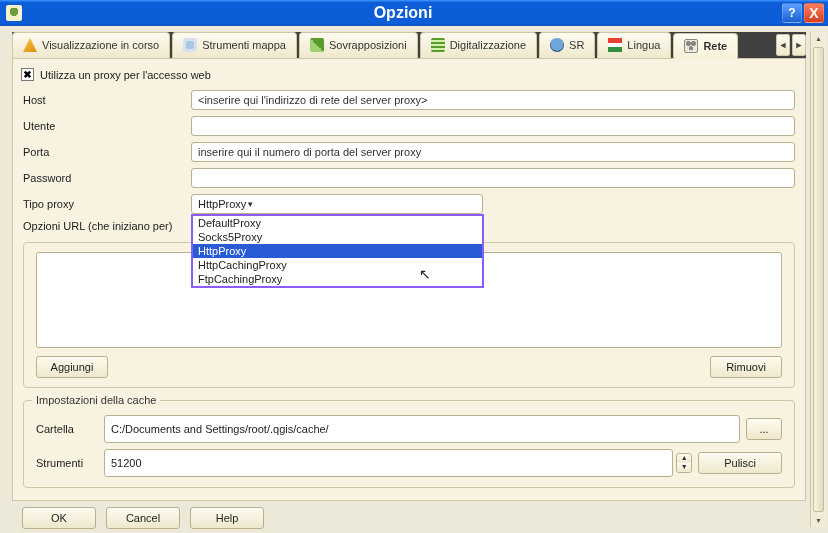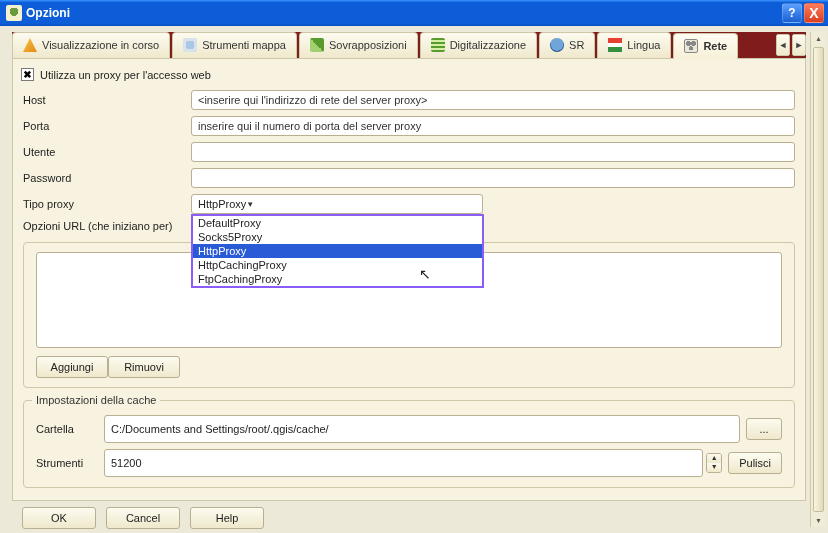--- a/index.html
+++ b/index.html
@@ -1,32 +1,32 @@
 <!DOCTYPE html>
 <html><head>
 <meta charset="utf-8">
 <style>
 * { box-sizing: border-box; margin: 0; padding: 0; font-family: Tahoma, Arial, sans-serif; font-size: 11px; }
 body { background: #ece9d8; width: 828px; height: 533px; overflow: hidden; }
 
 .titlebar { height: 26px; background: linear-gradient(to bottom, #3a95ff 0%, #0c5dd7 10%, #0c5dd7 90%, #0a4fc0 100%); display: flex; align-items: center; padding: 0 4px 0 6px; color: #fff; font-weight: bold; }
-.titlebar .title { flex: 1; font-size: 12px; }
+.titlebar .title { flex: 1; font-size: 16px; text-align: center; }
 .titlebar .app-icon { width: 16px; height: 16px; background: #f5f0d0; border-radius: 2px; margin-right: 4px; position: relative; }
 .titlebar .app-icon::after { content: ""; position: absolute; inset: 2px; background: radial-gradient(circle at 50% 40%, #6b9b3a 45%, transparent 46%); }
 .winbtn { width: 20px; height: 20px; margin-left: 2px; border-radius: 3px; display: flex; align-items: center; justify-content: center; font-weight: bold; font-size: 12px; color: #fff; border: 1px solid #fff3; }
 .winbtn.help { background: linear-gradient(#5da0ff,#1a60d0); }
 .winbtn.close { background: linear-gradient(#ff7c5c,#d64020); font-size: 14px; }
 
 .inner { display: flex; height: 507px; }
 .main-col { flex: 1; display: flex; flex-direction: column; }
 .side-scroll { width: 16px; background: #f0ecd8; border-left: 1px solid #cfc8a8; margin: 6px 2px 6px 0; display: flex; flex-direction: column; }
 .side-scroll .thumb { flex: 1; background: linear-gradient(to right, #f8f4e0, #e0dabc); border: 1px solid #c4bd9a; border-radius: 2px; margin: 2px; }
 .side-scroll .arrow { font-size: 8px; text-align: center; padding: 2px 0; color: #555; }
 
-.tabstrip { display: flex; align-items: center; background: #7f1d1d; margin: 6px 4px 0 12px; gap: 2px; }
+.tabstrip { display: flex; align-items: center; background: #404040; margin: 6px 4px 0 12px; gap: 2px; }
 .tab { display: flex; align-items: center; gap: 5px; padding: 5px 10px 6px 10px; background: linear-gradient(#fdfbf0,#efe8cc); border: 1px solid #cfc8a8; border-bottom: none; border-radius: 4px 4px 0 0; color: #333; white-space: nowrap; }
 .tab.active { background: linear-gradient(#fffdf2,#f6f0d6); position: relative; top: 1px; font-weight: bold; }
 .tab-icon { width: 14px; height: 14px; display: inline-block; }
 .tab-icon.vis { background: linear-gradient(135deg,#f6c34a,#e38a0f); clip-path: polygon(50% 0,100% 100%,0 100%); }
 .tab-icon.tools { background: radial-gradient(circle,#aac7e6 40%,#3a6aa8 42%,transparent 44%),#d8e2ec; border-radius: 2px; }
 .tab-icon.overlay { background: linear-gradient(45deg,#a0d070 50%,#5a9b2e 50%); border-radius: 2px; }
 .tab-icon.digit { background: repeating-linear-gradient(0deg,#5a9b2e 0 2px,#d4f0a8 2px 4px); border-radius: 2px; }
 .tab-icon.sr { background: radial-gradient(circle at 50% 45%,#6fa5d8 60%,#2a5a90 62%); border-radius: 50%; }
 .tab-icon.lang { background: linear-gradient(#e84030 33%,#fff 33% 66%,#349040 66%); }
 .tab-icon.net { background: radial-gradient(circle at 30% 30%,#888 20%,transparent 21%),radial-gradient(circle at 70% 30%,#888 20%,transparent 21%),radial-gradient(circle at 50% 70%,#888 20%,transparent 21%),#ece9d8; border: 1px solid #888; border-radius: 2px; }
@@ -41,32 +41,32 @@
 .form-rows { padding: 0 10px; }
 .frow { display: flex; align-items: center; margin-bottom: 6px; }
 .flabel { width: 168px; color: #222; }
 .finput { flex: 1; height: 20px; border: 1px solid #b8b090; background: #fff; border-radius: 3px; padding: 0 6px; color: #333; display: flex; align-items: center; }
 .finput[data-empty="true"] { color: transparent; }
 .fselect { flex: 0 0 292px; height: 20px; border: 1px solid #b8b090; background: #fff; border-radius: 3px; padding: 0 4px 0 6px; color: #222; display: flex; align-items: center; justify-content: flex-start; position: relative; }
 .fselect .darr { font-size: 8px; color: #333; }
 
 .excl-outer { border: 1px solid #cfc8a8; margin: 4px 10px 6px 10px; padding: 9px 12px; border-radius: 4px; }
 .listbox { height: 96px; border: 1px solid #b8b090; background: #fff; border-radius: 3px; }
-.btnrow { display: flex; margin-top: 8px; }
+.btnrow { display: flex; justify-content: space-between; margin-top: 8px; }
 .btn { min-width: 72px; height: 22px; border: 1px solid #b8b090; background: linear-gradient(#fdfbf0,#efe8cc); border-radius: 3px; color: #222; display: flex; align-items: center; justify-content: center; padding: 0 10px; }
 
 .cache-group { border: 1px solid #cfc8a8; margin: 6px 10px 2px 10px; padding: 8px 12px 10px 12px; border-radius: 4px; position: relative; }
 .cache-group .glabel { position: absolute; top: -7px; left: 8px; background: #f7f3e0; padding: 0 4px; color: #333; }
 .crow { display: flex; align-items: center; gap: 6px; margin-top: 6px; }
 .crow:first-child { margin-top: 4px; }
 .clabel { width: 62px; color: #222; }
 .cinput { flex: 1; height: 28px; border: 1px solid #b8b090; background: #fff; border-radius: 3px; padding: 0 6px; color: #222; display: flex; align-items: center; }
 .spin { width: 16px; height: 20px; display: flex; flex-direction: column; border: 1px solid #b8b090; border-radius: 3px; overflow: hidden; margin-left: -3px; }
 .spin div { flex: 1; background: linear-gradient(#fdfbf0,#efe8cc); font-size: 7px; text-align: center; line-height: 8px; color: #333; }
-.minibtn { min-width: 46px; padding: 0 10px; }
+.minibtn { min-width: 46px; padding: 0 25px; }
 .dotsbtn { min-width: 36px; }
 
 .dlgbtns { display: flex; justify-content: flex-start; gap: 10px; padding: 6px 10px 4px 10px; margin-left: 12px; }
 .dlgbtn { min-width: 74px; height: 22px; border: 1px solid #b8b090; background: linear-gradient(#fdfbf0,#efe8cc); border-radius: 3px; color: #222; display: flex; align-items: center; justify-content: center; }
 
 
 .dropdown-list { position: absolute; left: -1px; top: 19px; width: 293px; background: #fff; border: 2px solid #8b5cf6; z-index: 10; }
 .dropdown-list .opt { padding: 1px 5px; color: #222; }
 .dropdown-list .opt.sel { background: #2a5bd7; color: #fff; }
 
@@ -124,26 +124,26 @@
         <span class="checkbox">✖</span>
         <span>Utilizza un proxy per l'accesso web</span>
       </div>
 
       <div class="form-rows">
         <div class="frow">
           <span class="flabel">Host</span>
           <span class="finput">&lt;inserire qui l'indirizzo di rete del server proxy&gt;</span>
         </div>
         <div class="frow">
+          <span class="flabel">Utente</span>
+          <span class="finput" data-empty="true"></span>
+        </div>
+        <div class="frow">
           <span class="flabel">Porta</span>
           <span class="finput">inserire qui il numero di porta del server proxy</span>
-        </div>
-        <div class="frow">
-          <span class="flabel">Utente</span>
-          <span class="finput" data-empty="true"></span>
         </div>
         <div class="frow">
           <span class="flabel">Password</span>
           <span class="finput" data-empty="true"></span>
         </div>
         <div class="frow">
           <span class="flabel">Tipo proxy</span>
           <span class="fselect">
             <span>HttpProxy</span>
             <span class="darr">▼</span>

